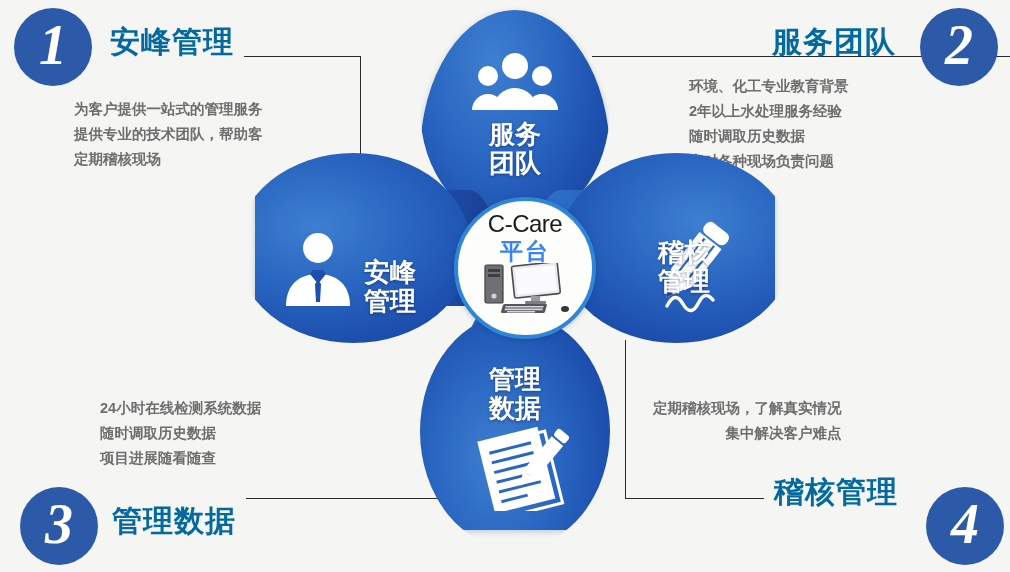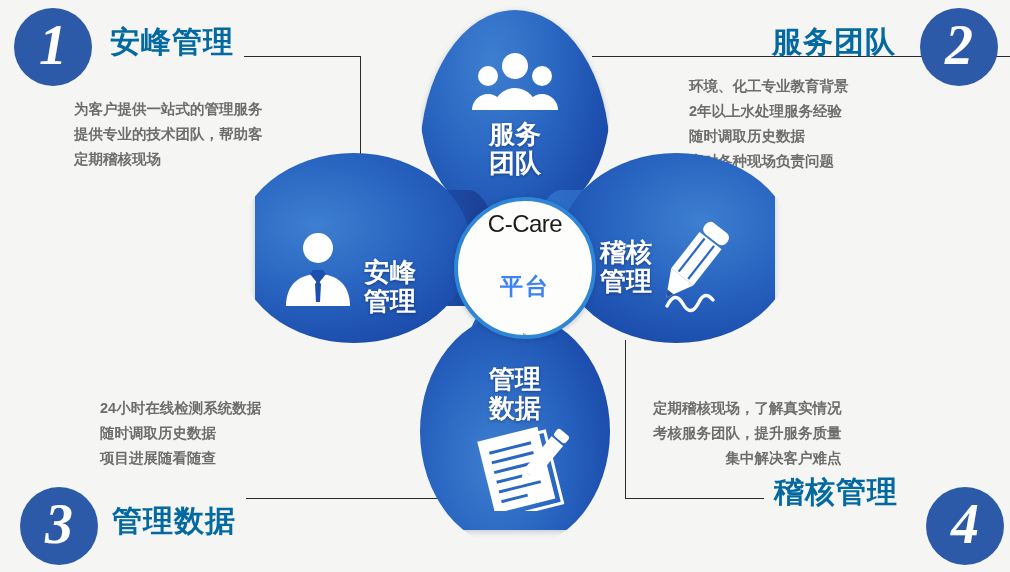--- a/index.html
+++ b/index.html
@@ -131,39 +131,38 @@
 
   .petal-label{
     position:absolute;z-index:6;
     color:#ffffff;font-weight:700;font-size:26px;line-height:29px;
     text-align:center;white-space:pre-line;
     text-shadow:0 1px 3px rgba(0,20,60,.45);
   }
   #label-top{left:165px;top:110px;width:190px;}
   #label-bottom{left:165px;top:355px;width:190px;}
   #label-left{left:80px;top:228px;width:110px;text-align:center;margin-top:20px;}
-  #label-right{left:345px;top:228px;width:110px;text-align:left;}
+  #label-right{left:345px;top:228px;width:110px;text-align:right;}
 
   .petal-icon{position:absolute;z-index:6;}
   #icon-top{left:215px;top:42px;width:90px;height:58px;}
   #icon-bottom{left:222px;top:415px;width:96px;height:86px;}
   #icon-left{left:27px;top:220px;width:72px;height:76px;}
   #icon-right{left:400px;top:200px;width:84px;height:110px;}
 
   
   #hub{
     position:absolute;left:199px;top:187px;width:142px;height:142px;
     border-radius:50%;
     background:#fdfdfb;
     border:4px solid #2f86d6;
     box-sizing:border-box;
     z-index:8;
     display:flex;flex-direction:column;align-items:center;
     box-shadow:0 1px 5px rgba(10,40,90,.25);
-    gap:35px;
   }
   #hub-title{
     margin-top:10px;
     font-size:24px;font-weight:400;color:#1b1b1b;
     letter-spacing:-.5px;line-height:26px;
   }
   #hub-sub{
     font-size:23px;font-weight:700;color:#3b82f6;
     line-height:28px;letter-spacing:2px;
   }
@@ -203,21 +202,20 @@
     <div>随时调取历史数据</div>
     <div>应对各种现场负责问题</div>
   </div>
   <div class="q-body" id="body-3">
     <div>24小时在线检测系统数据</div>
     <div>随时调取历史数据</div>
     <div>项目进展随看随查</div>
   </div>
   <div class="q-body" id="body-4">
     <div>定期稽核现场，了解真实情况</div>
-    <div>考核服务团队，提升服务质量</div>
     <div>集中解决客户难点</div>
   </div>
 
   <div id="flower">
 
     <div class="petal" id="petal-top">
       <div class="tail"></div>
       <div class="pshape"></div>
     </div>
     <div class="petal-icon" id="icon-top">

